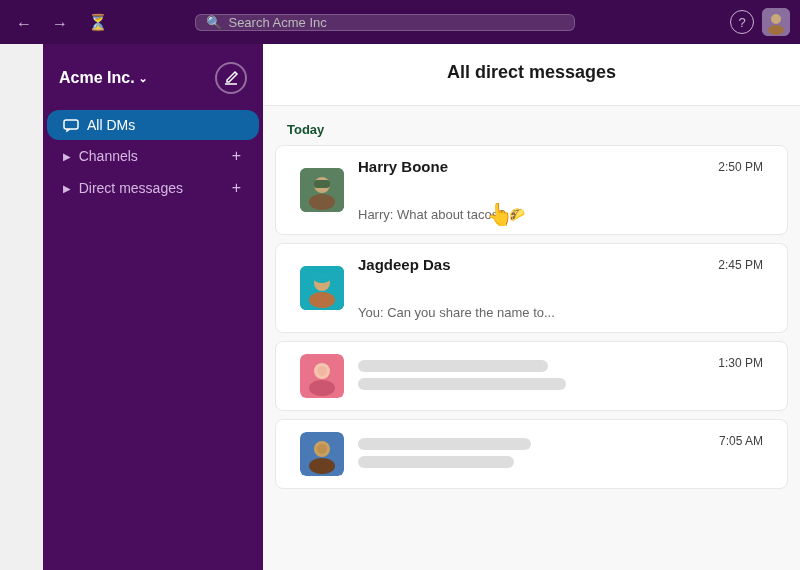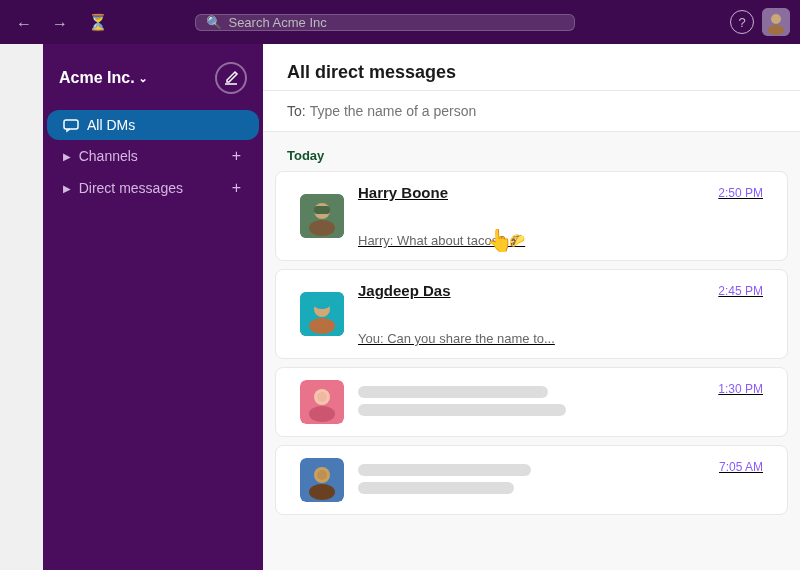--- a/index.html
+++ b/index.html
@@ -180,22 +180,23 @@
 
     
     .content {
       flex: 1;
       background: white;
       display: flex;
       flex-direction: column;
       overflow: hidden;
     }
     .content-header {
-      padding: 18px 24px 7px;
+      padding: 18px 24px 22px;
       border-bottom: 1px solid #e8e8e8;
+      text-align: center;
     }
     .content-header h1 {
       font-size: 18px;
       font-weight: 700;
       color: #1a1a1a;
     }
     .to-field {
       padding: 12px 24px;
       border-bottom: 1px solid #e8e8e8;
       font-size: 14px;
@@ -222,21 +223,20 @@
       display: flex;
       align-items: center;
       padding: 12px 24px;
       background: white;
       border: 1px solid #e8e8e8;
       margin: 0 12px 8px;
       border-radius: 8px;
       cursor: pointer;
       gap: 14px;
       position: relative;
-      text-decoration: underline;
     }
     .dm-avatar {
       width: 44px;
       height: 44px;
       border-radius: 6px;
       flex-shrink: 0;
       overflow: hidden;
       display: flex;
       align-items: center;
       justify-content: center;
@@ -264,21 +264,21 @@
     .dm-preview {
       font-size: 13px;
       color: #666;
       white-space: nowrap;
       overflow: hidden;
       text-overflow: ellipsis;
       margin-top: 32px;
     }
     .dm-time {
       font-size: 12px;
-      color: #8b5cf6;
+      color: #404040;
       flex-shrink: 0;
       align-self: flex-start;
       padding-top: 2px;
     }
     .placeholder-line {
       height: 12px;
       background: #ddd;
       border-radius: 6px;
       margin-bottom: 6px;
     }
@@ -347,24 +347,20 @@
       </div>
       <button class="plus-btn">+</button>
     </div>
   </div>
 
   <div class="content">
     <div class="content-header">
       <h1>All direct messages</h1>
     </div>
 
-    <div class="to-field">
-      <span class="to-label">To:</span>
-      <input type="text" style="border: none; outline: none; font-size: 14px; color: rgb(153, 153, 153); flex: 1 1 0%; background: transparent;" placeholder="Type the name of a person">
-    </div>
 
     <div class="message-list">
       <div class="date-divider">Today</div>
 
       <div class="dm-item" style="position:relative;">
         <div class="dm-avatar avatar-harry">
           <svg width="44" height="44" viewBox="0 0 44 44">
             <rect width="44" height="44" rx="6" fill="#5a8060"></rect>
             <circle cx="22" cy="17" r="8" fill="#c8a878"></circle>
             <ellipse cx="22" cy="34" rx="13" ry="8" fill="#7a5a3a"></ellipse>

